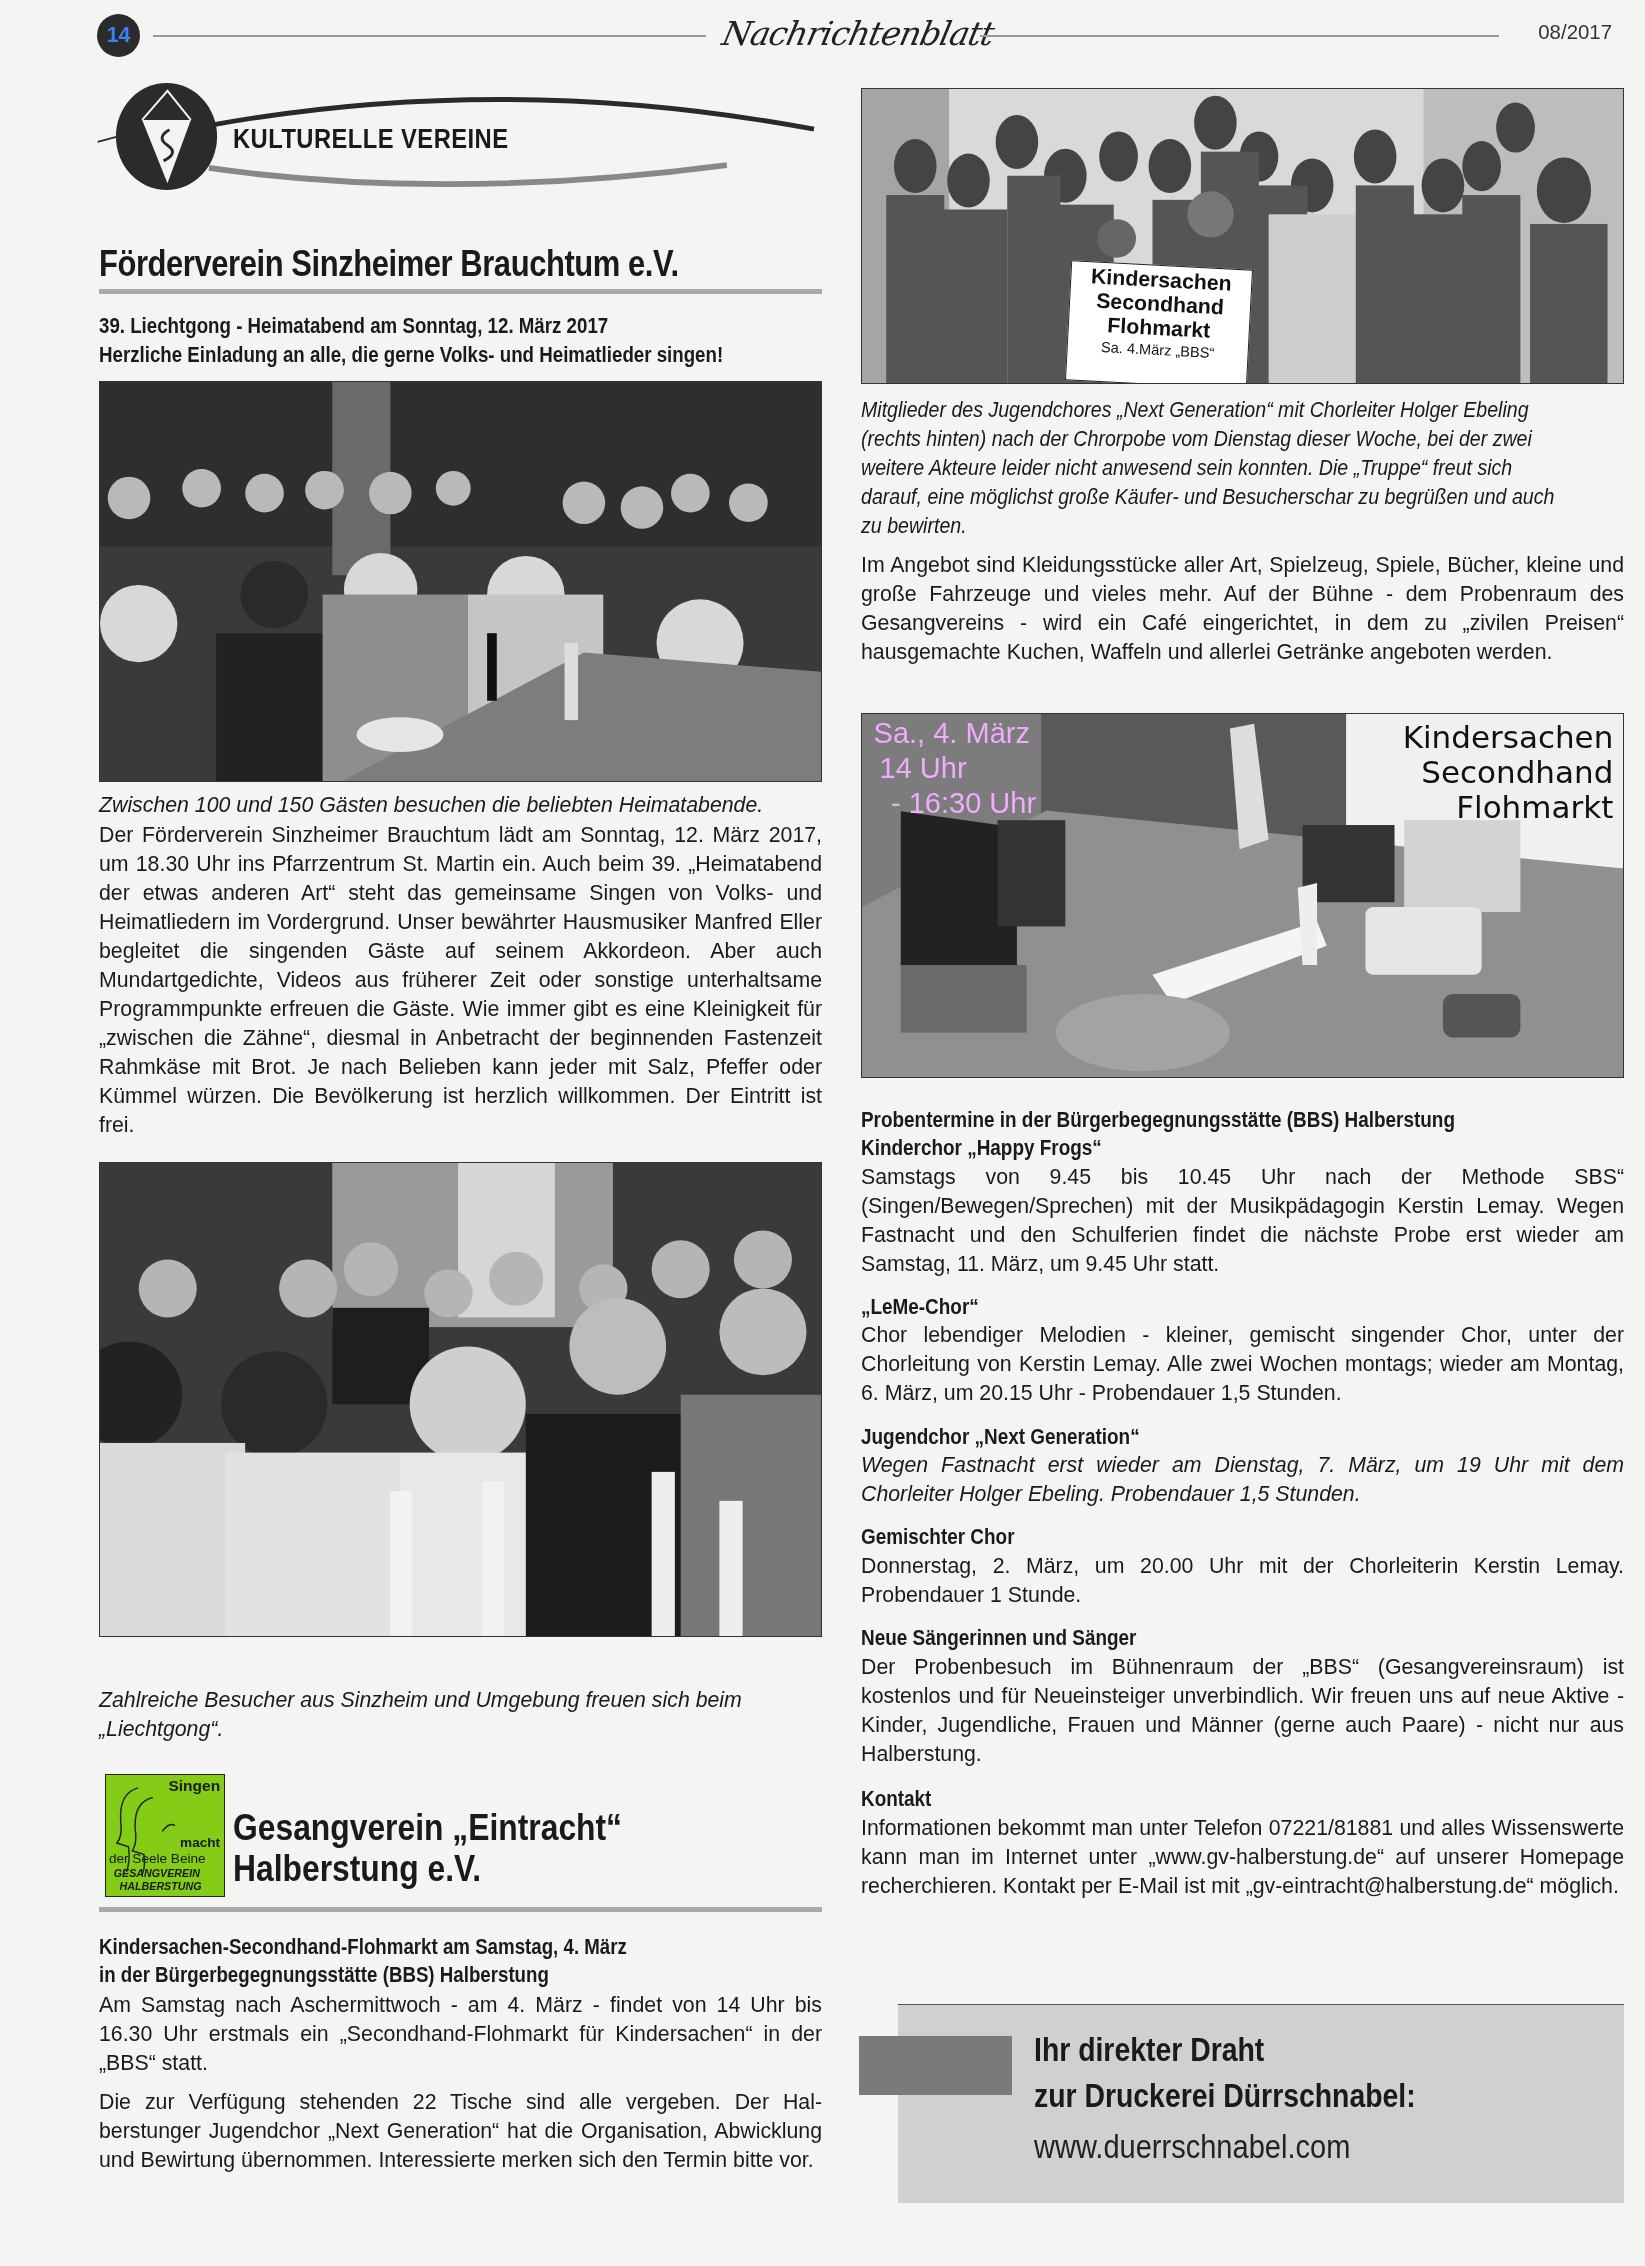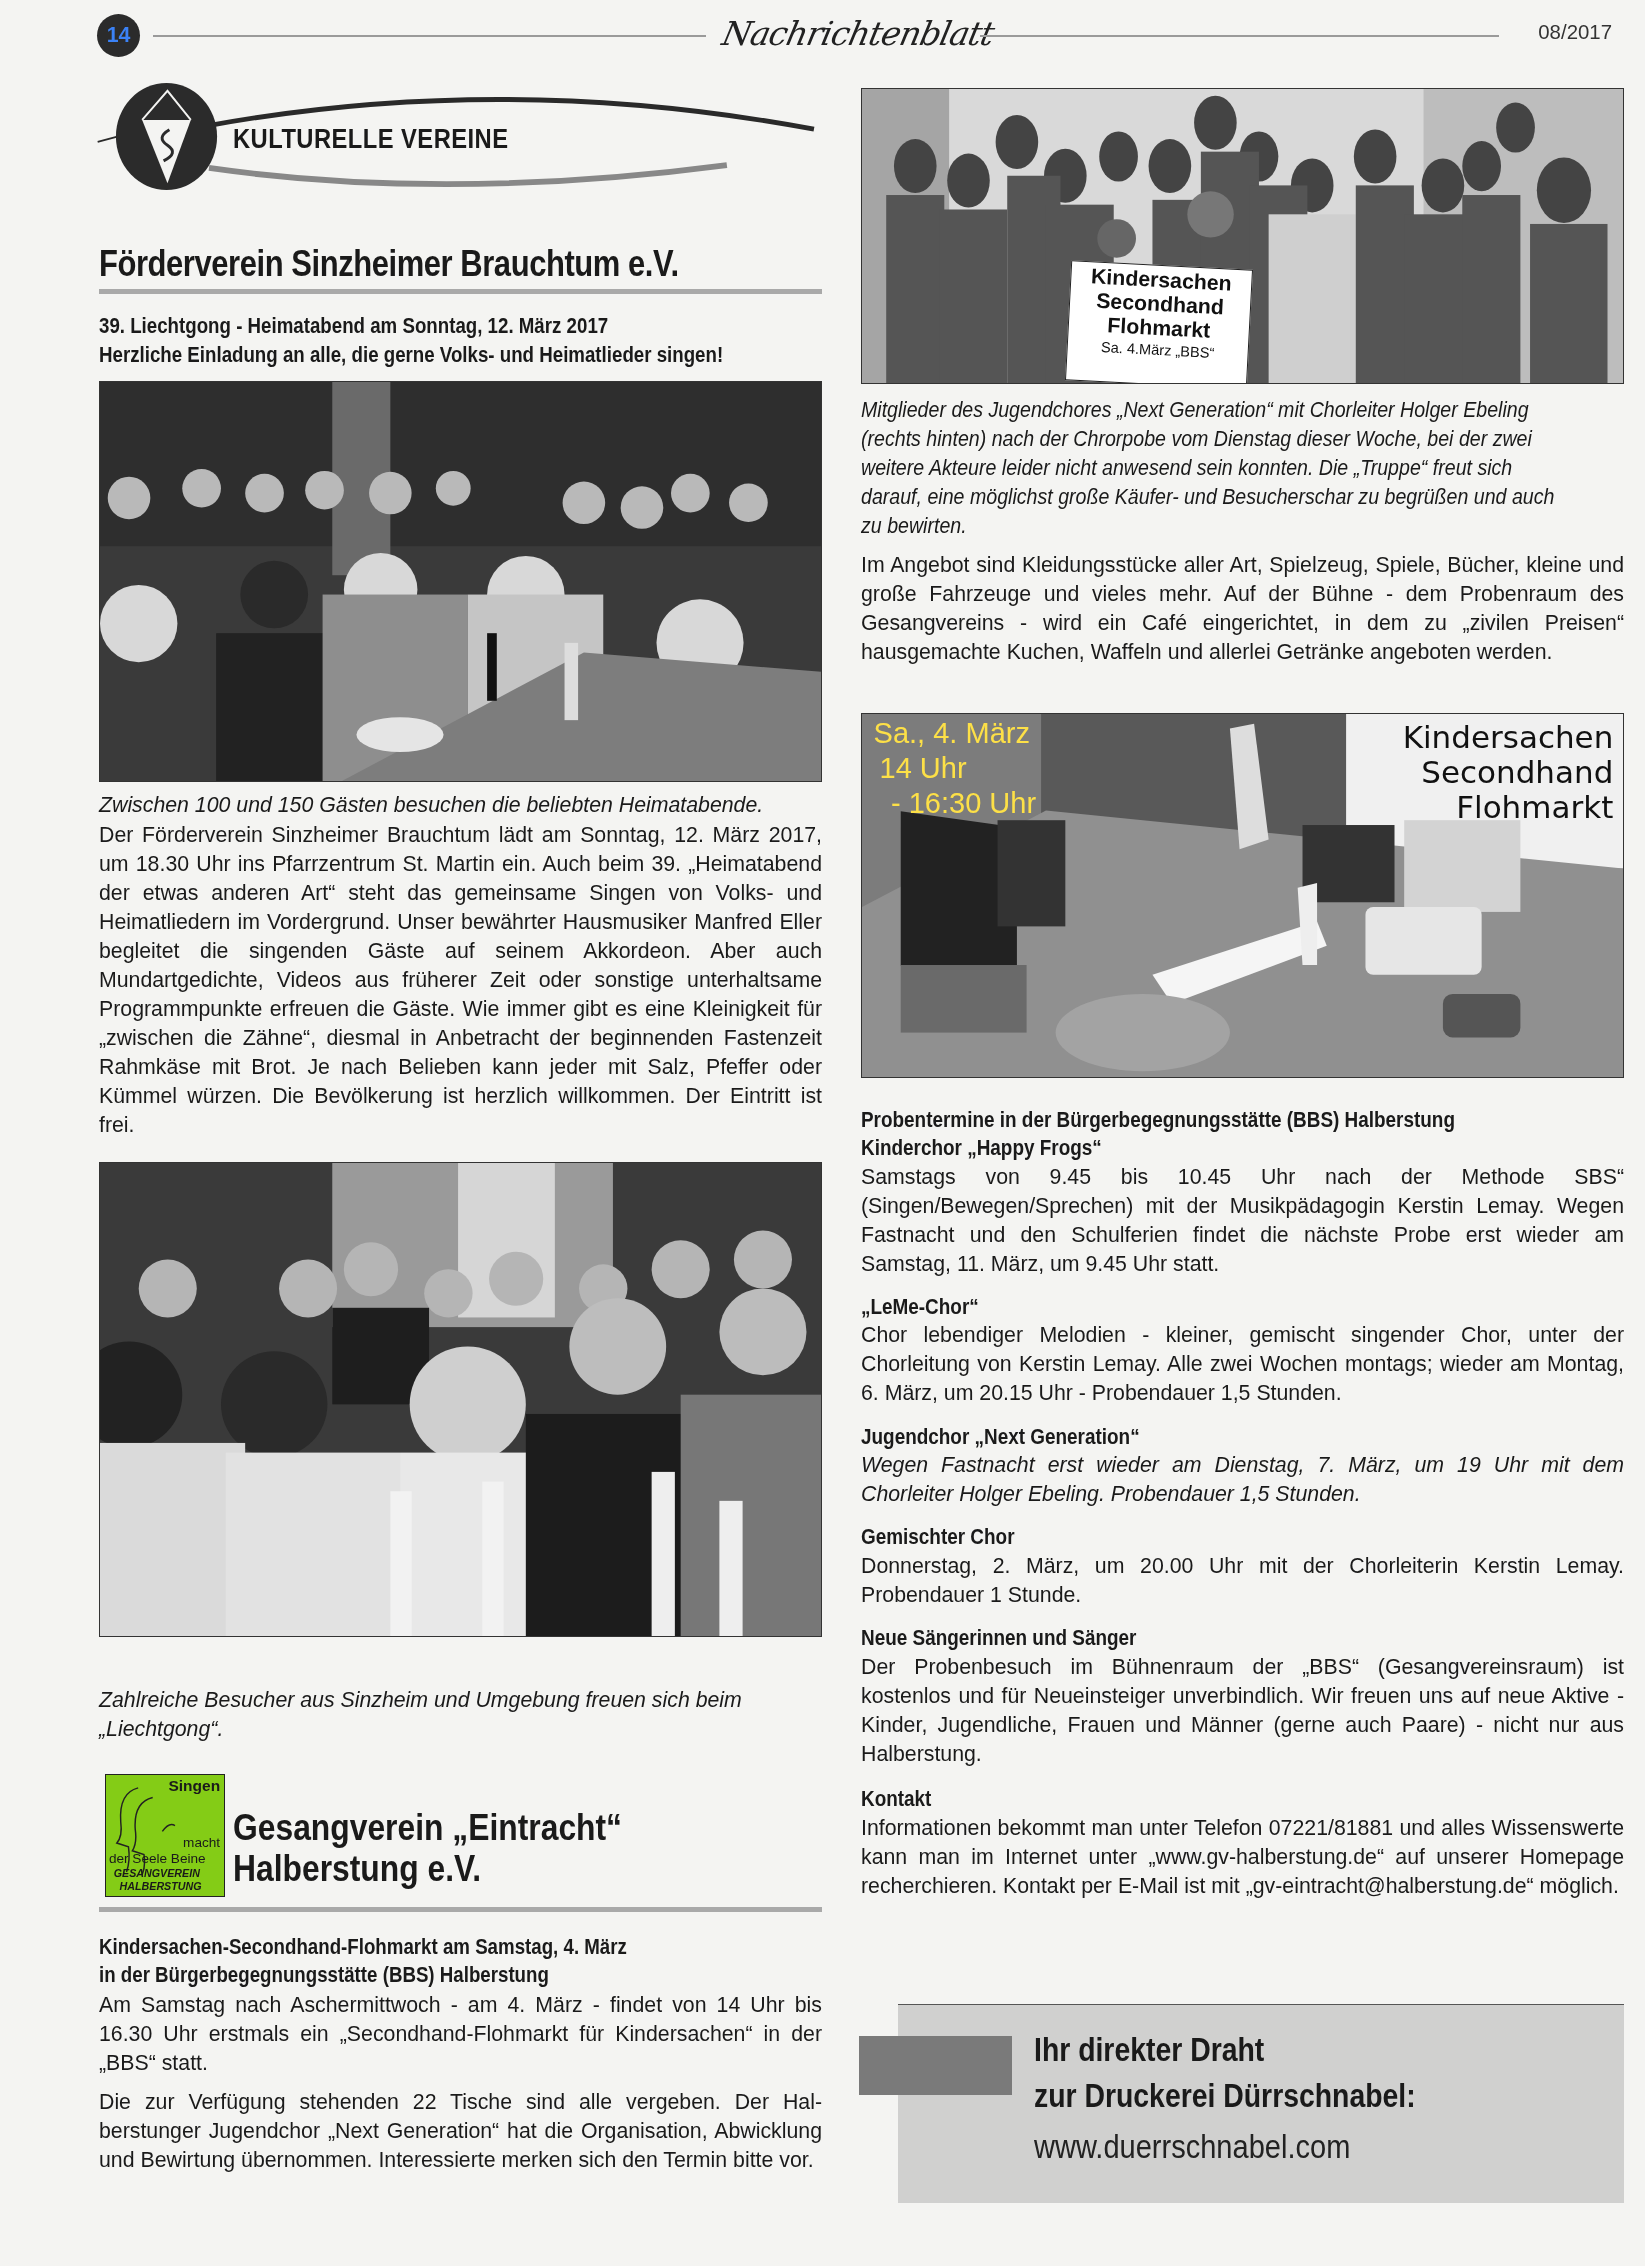--- a/index.html
+++ b/index.html
@@ -28,21 +28,21 @@
   .ad-tab { left: 859px; top: 2036px; width: 153px; height: 59px; background: #7a7a7a; }
   .ad-l1 { left: 1034px; top: 2031px; font-weight: bold; font-size: 33px; transform: scaleX(0.86); transform-origin: left; white-space: nowrap; }
   .ad-l2 { left: 1034px; top: 2077px; font-weight: bold; font-size: 33px; transform: scaleX(0.86); transform-origin: left; white-space: nowrap; }
   .ad-url { left: 1034px; top: 2128px; font-size: 33px; transform: scaleX(0.88); transform-origin: left; white-space: nowrap; color: #222; }
 
   .gv-logo { left: 105px; top: 1774px; width: 120px; height: 123px; border: 1.9px solid #222; background: #84cc16; }
   .gv-logo .t { position: absolute; font-size: 13.6px; font-weight: bold; }
   .gv-title { left: 233px; top: 1807px; font-weight: bold; font-size: 37px; line-height: 41px; transform: scaleX(0.86); transform-origin: left; white-space: nowrap; }
 
   .sign { background: #fff; border: 1.9px solid #222; font-weight: bold; text-align: center; color: #111; }
-  .overlay-txt { color: #fde047; font-size: 29px; line-height: 35px; }
+  .overlay-txt { color: #f0abfc; font-size: 29px; line-height: 35px; }
   .fm-title { color: #111; font-size: 31px; line-height: 35px; text-align: right; font-family: "DejaVu Sans", sans-serif; }
 </style>
 </head>
 <body>
 
 <div class="abs page-badge">14</div>
 <div class="abs hdr-line" style="left:153px; width:553px;"></div>
 <div class="abs masthead">Nachrichtenblatt</div>
 <div class="abs hdr-line" style="left:980px; width:519px;"></div>
 <div class="abs issue">08/2017</div>
@@ -138,21 +138,21 @@
 
 <div class="abs caption" style="left:99px; top:1646px; width:723px;margin-top:40px;">Zahlreiche Besucher aus Sinzheim und Umgebung freuen sich beim „Liechtgong“.</div>
 
 <div class="abs gv-logo">
   <svg class="abs" style="left:2.9px; top:7.8px;" width="68" height="92" viewBox="0 0 70 95">
     <path d="M 30 5 Q 10 10 12 40 Q 14 55 8 62 L 20 66 Q 22 80 18 92" stroke="#222" stroke-width="1.5" fill="none"></path>
     <path d="M 45 15 Q 25 20 27 48 Q 29 62 24 70 L 36 74 Q 38 85 34 95" stroke="#222" stroke-width="1.5" fill="none"></path>
     <path d="M 55 50 Q 62 40 68 44" stroke="#222" stroke-width="1.5" fill="none"></path>
   </svg>
   <div class="t" style="right:3.9px; top:1.9px; font-size:15.5px;">Singen</div>
-  <div class="t" style="right:3.9px; top:60px; font-weight:normal;">macht</div>
+  <div class="t" style="right:3.9px; top:60px; font-weight:bold;">macht</div>
   <div class="t" style="left:2.9px; top:76px; font-weight:normal;">der Seele Beine</div>
   <div class="t" style="left:7.8px; top:92px; font-size:10.7px; font-style:italic;">GESANGVEREIN</div>
   <div class="t" style="left:13.6px; top:105px; font-size:10.7px; font-style:italic;text-align:center;">HALBERSTUNG</div>
 </div>
 <div class="abs gv-title">
   <div>Gesangverein „Eintracht“</div>
   <div>Halberstung e.V.</div>
 </div>
 <div class="abs rule" style="left:99px; top:1907px; width:723px;"></div>
 <div class="abs sub-h" style="left:99px; top:1933px;">Kindersachen-Secondhand-Flohmarkt am Samstag, 4. März</div>

